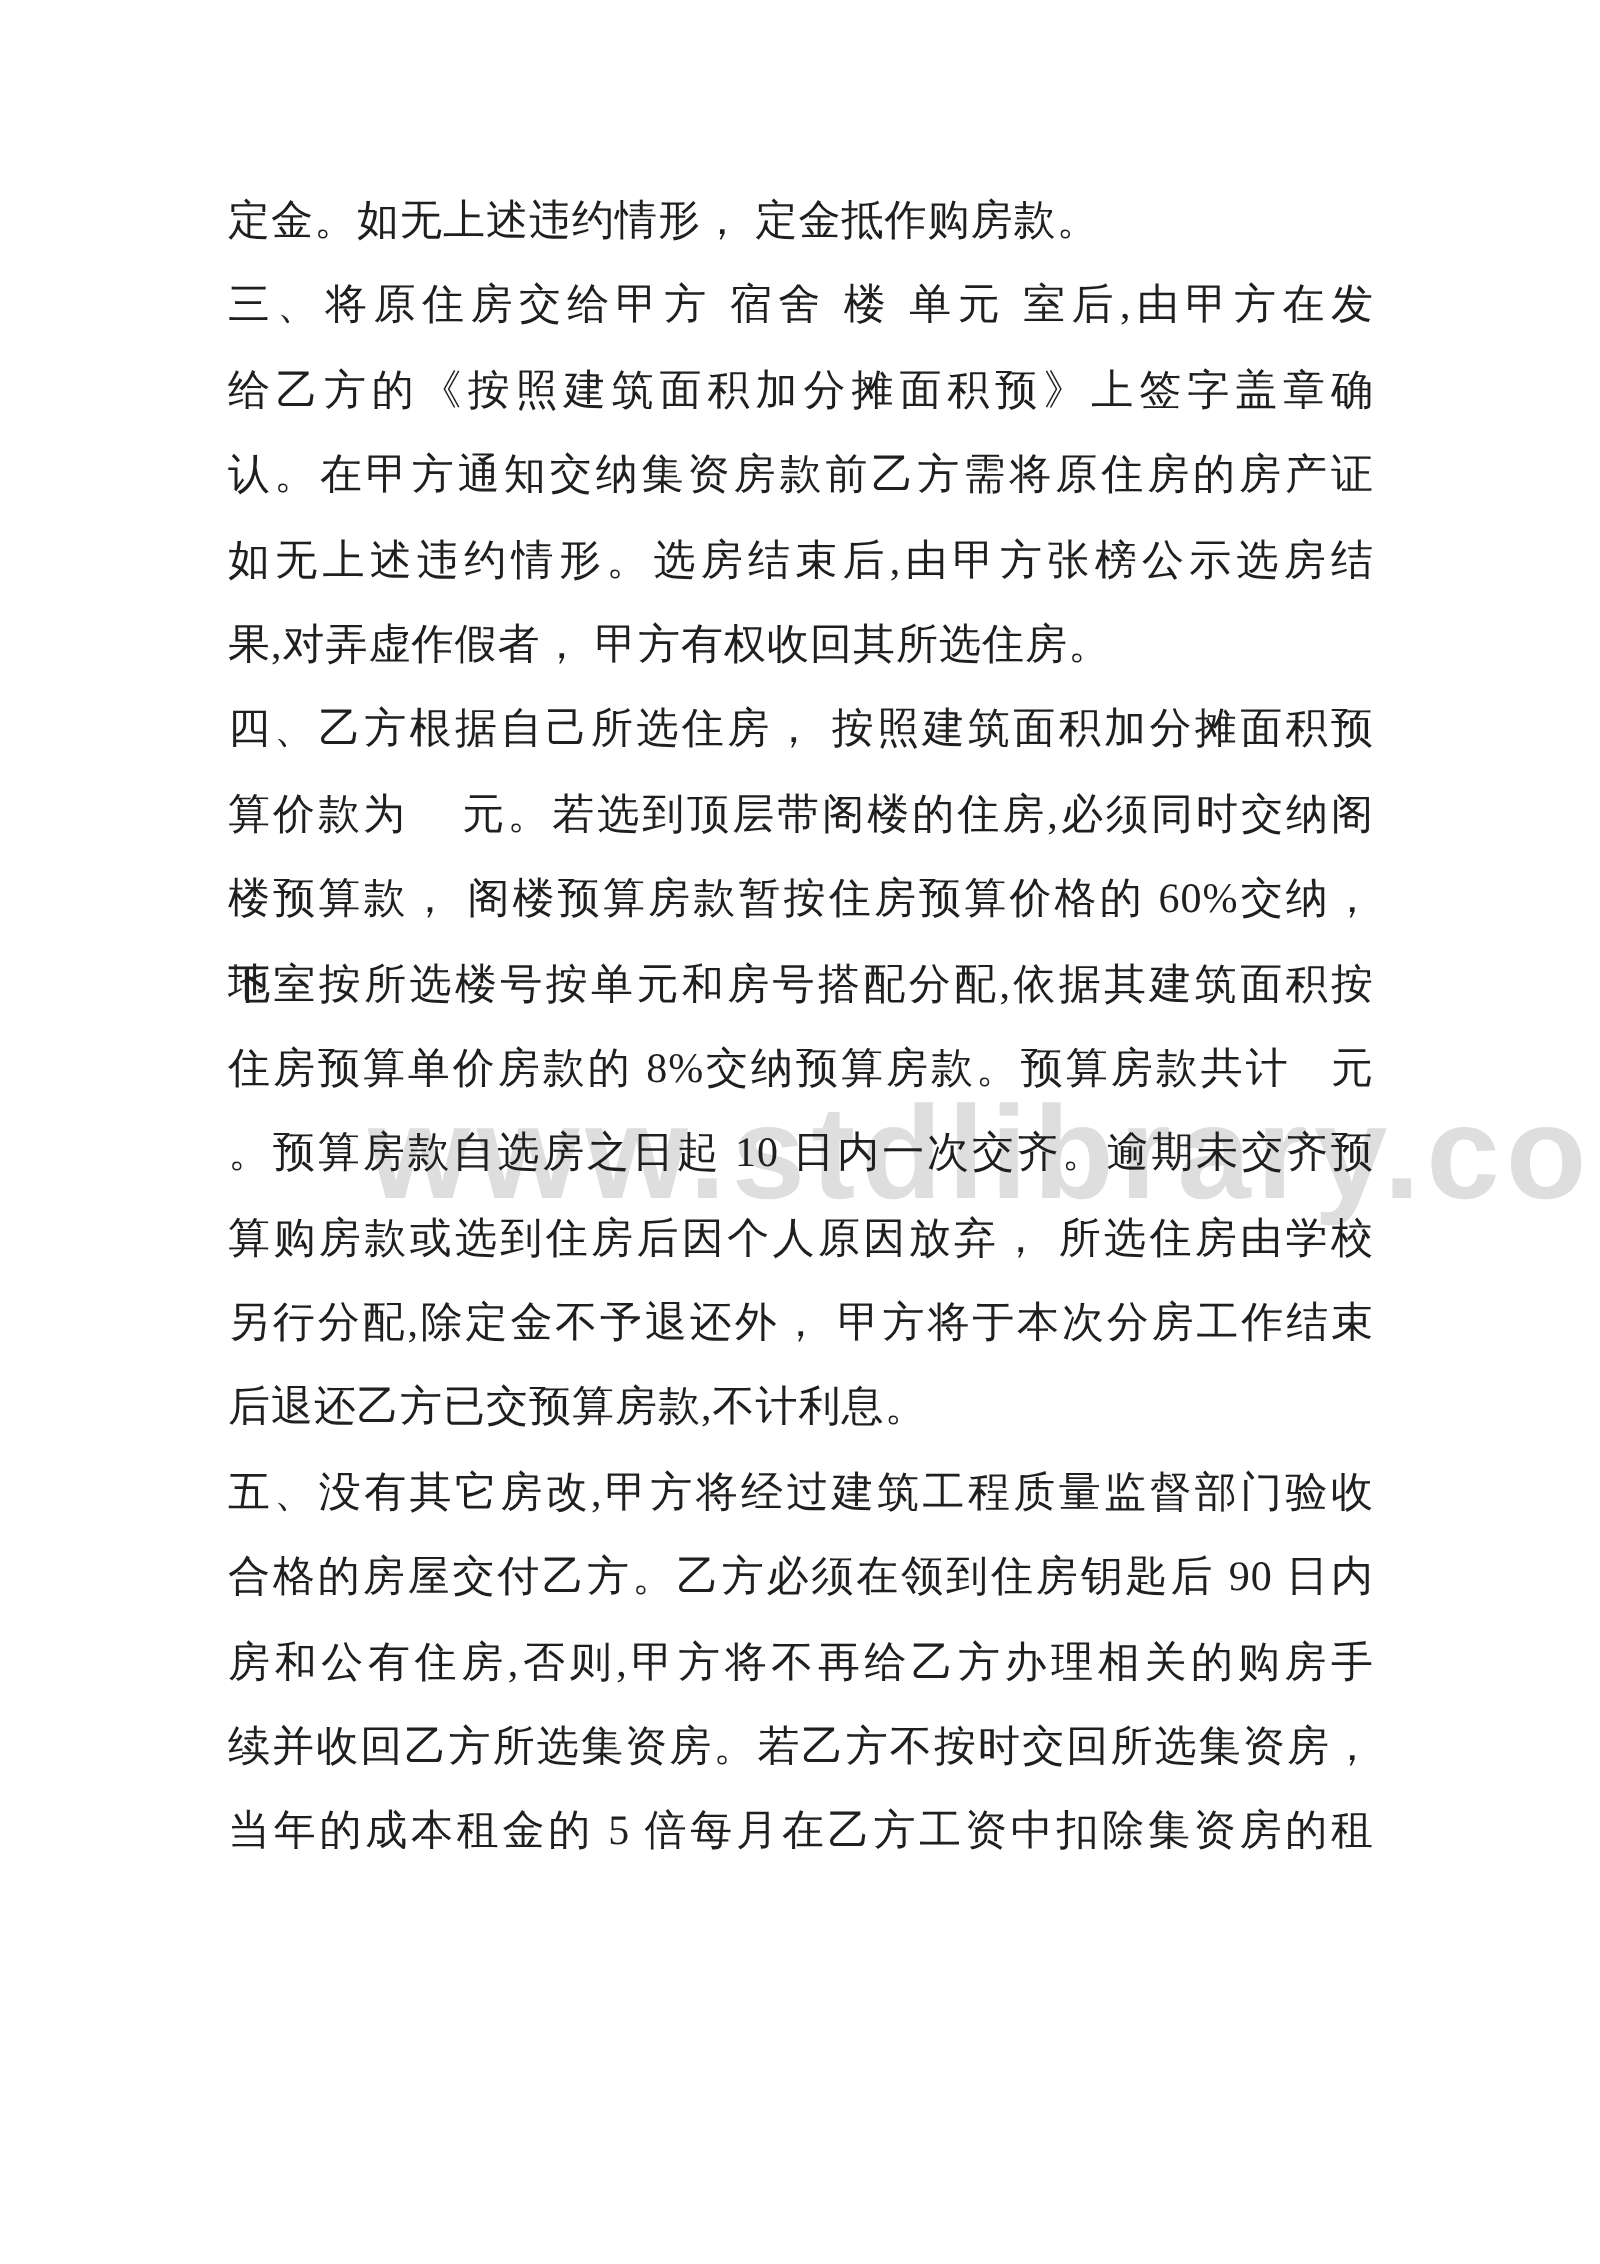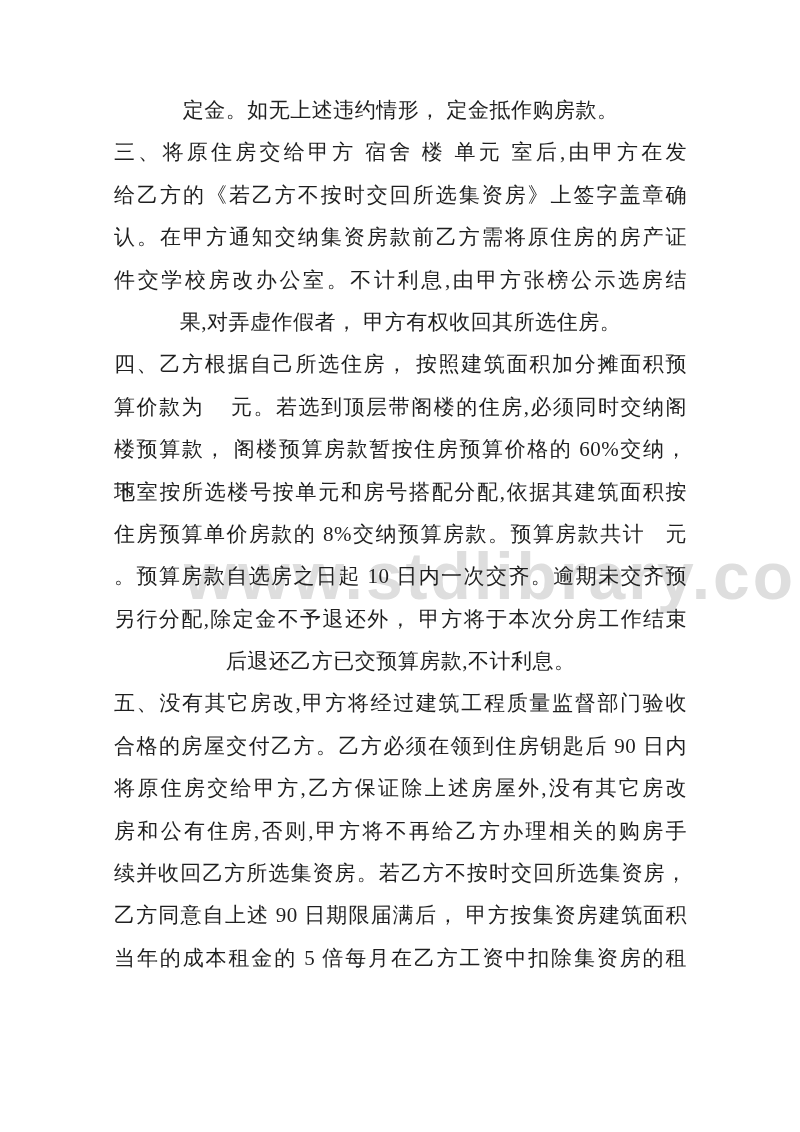--- a/index.html
+++ b/index.html
@@ -35,49 +35,48 @@
     width: 573px;
     z-index: 1;
     color: var(--text-color, #1f1f1f);
     font-size: 21px;
     letter-spacing: 0.5px;
   }
   .line {
     height: 42.4px;
     line-height: 42.4px;
     white-space: pre-wrap;
-    text-align: center;
+    text-align: left;
   }
   .line.fill {
     text-align: justify;
     text-align-last: justify;
     text-justify: inter-character;
   }
 </style>
 </head>
 <body>
 
 <div class="page" style="--page-bg: #ffffff; --text-color: #1f1f1f; --wm-color: #dedede;">
   <div class="watermark">www.stdlibrary.com</div>
   <div class="content">
       <div class="line">定金。如无上述违约情形， 定金抵作购房款。</div>
       <div class="line fill">三、将原住房交给甲方 宿舍 楼 单元 室后,由甲方在发</div>
-      <div class="line fill">给乙方的《若乙方不按时交回所选集资房》上签字盖章确</div>
+      <div class="line fill">给乙方的《按照建筑面积加分摊面积预》上签字盖章确</div>
       <div class="line fill">认。在甲方通知交纳集资房款前乙方需将原住房的房产证</div>
-      <div class="line fill">件交学校房改办公室。不计利息,由甲方张榜公示选房结</div>
+      <div class="line fill">如无上述违约情形。选房结束后,由甲方张榜公示选房结</div>
       <div class="line">果,对弄虚作假者， 甲方有权收回其所选住房。</div>
       <div class="line fill">四、乙方根据自己所选住房， 按照建筑面积加分摊面积预</div>
       <div class="line fill">算价款为    元。若选到顶层带阁楼的住房,必须同时交纳阁</div>
       <div class="line fill">楼预算款， 阁楼预算房款暂按住房预算价格的 60%交纳， 地</div>
       <div class="line fill">下室按所选楼号按单元和房号搭配分配,依据其建筑面积按</div>
       <div class="line fill">住房预算单价房款的 8%交纳预算房款。预算房款共计   元</div>
       <div class="line fill">。预算房款自选房之日起 10 日内一次交齐。逾期未交齐预</div>
+      <div class="line fill">算购房款或选到住房后因个人原因放弃， 所选住房由学校</div>
       <div class="line fill">另行分配,除定金不予退还外， 甲方将于本次分房工作结束</div>
       <div class="line">后退还乙方已交预算房款,不计利息。</div>
       <div class="line fill">五、没有其它房改,甲方将经过建筑工程质量监督部门验收</div>
       <div class="line fill">合格的房屋交付乙方。乙方必须在领到住房钥匙后 90 日内</div>
-      <div class="line fill">将原住房交给甲方,乙方保证除上述房屋外,没有其它房改</div>
       <div class="line fill">房和公有住房,否则,甲方将不再给乙方办理相关的购房手</div>
       <div class="line fill">续并收回乙方所选集资房。若乙方不按时交回所选集资房，</div>
-      <div class="line fill">乙方同意自上述 90 日期限届满后， 甲方按集资房建筑面积</div>
       <div class="line fill">当年的成本租金的 5 倍每月在乙方工资中扣除集资房的租</div>
     </div>
 </div>
 
 </body></html>

